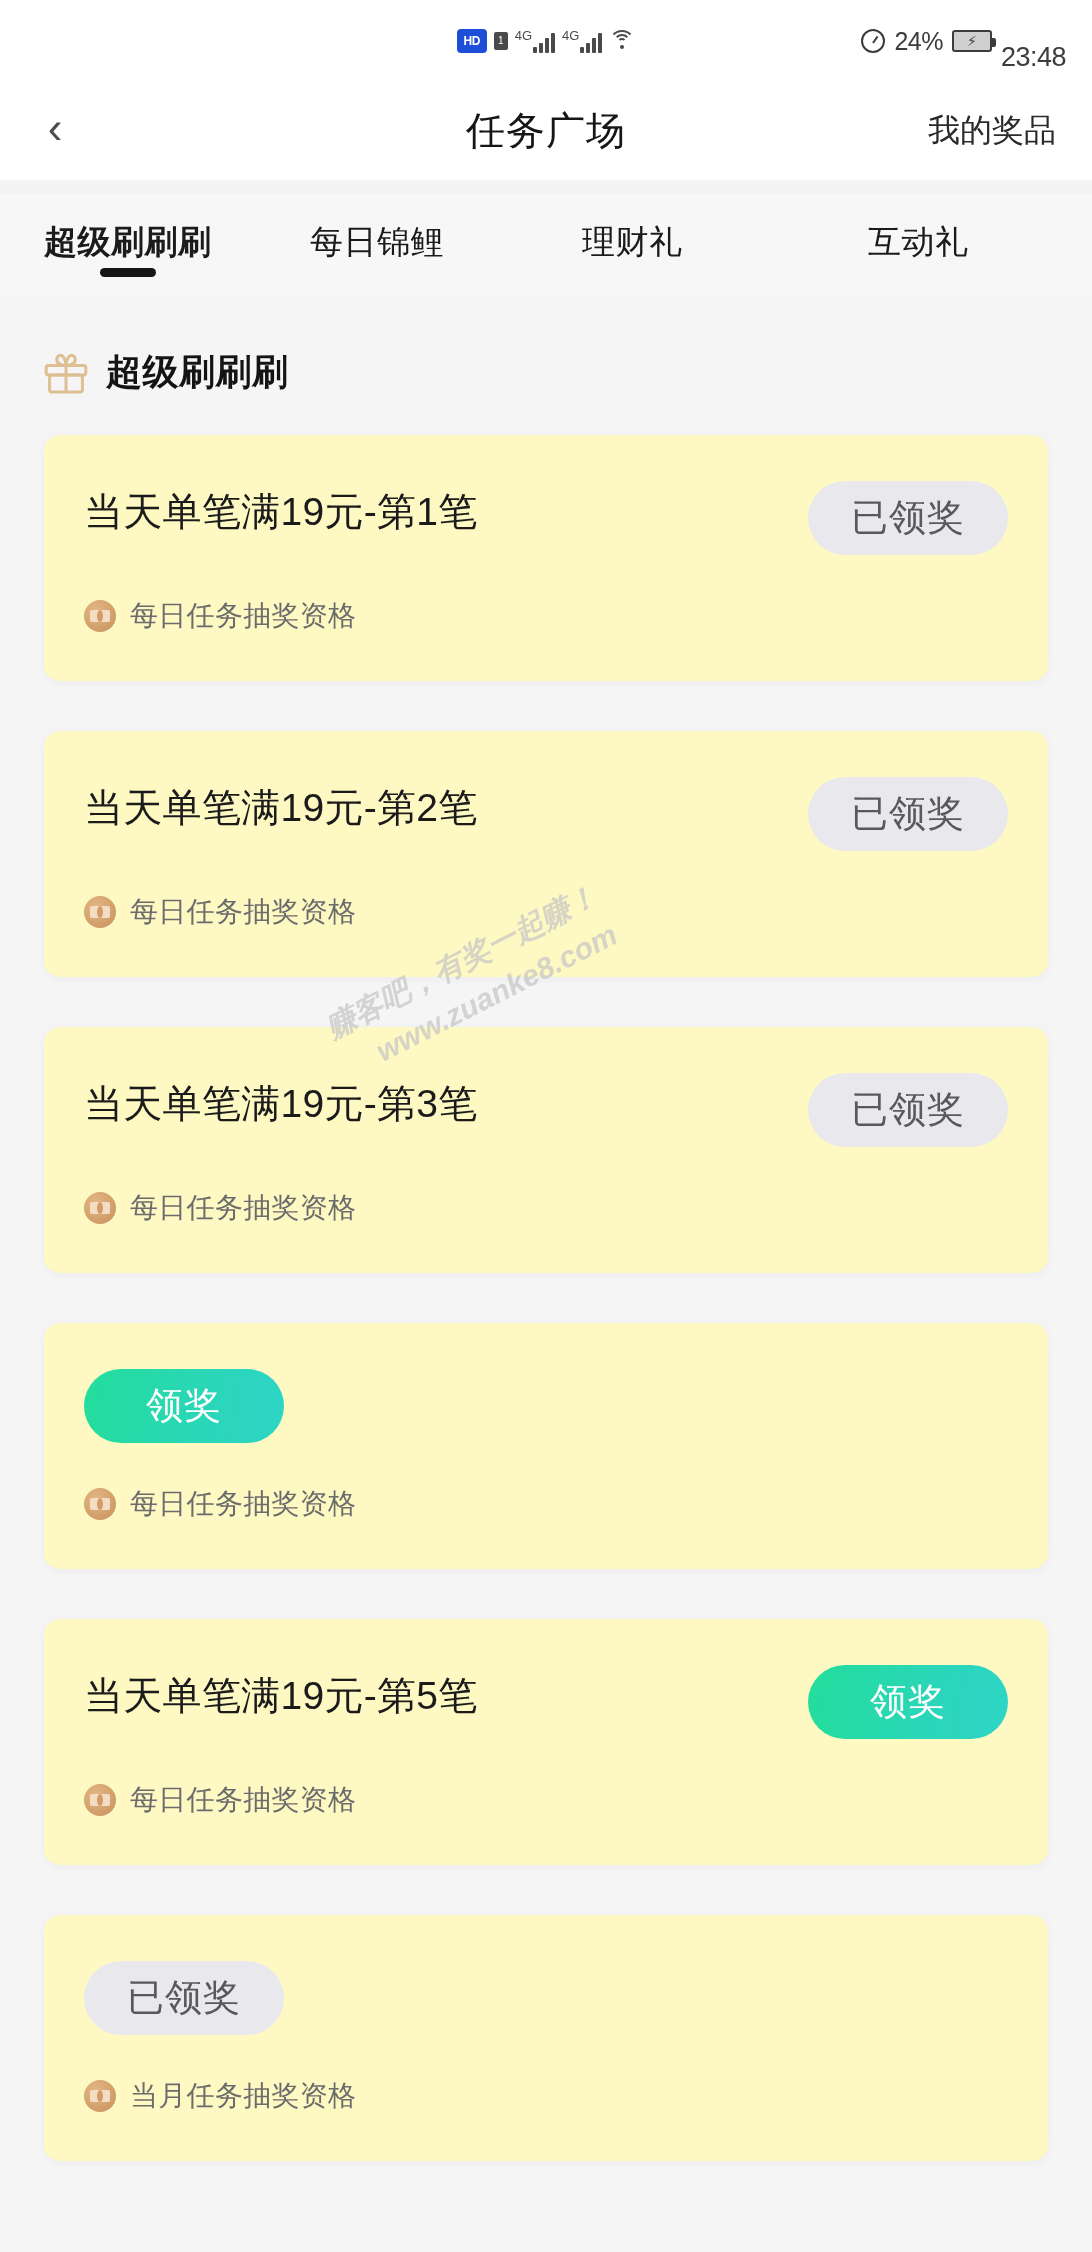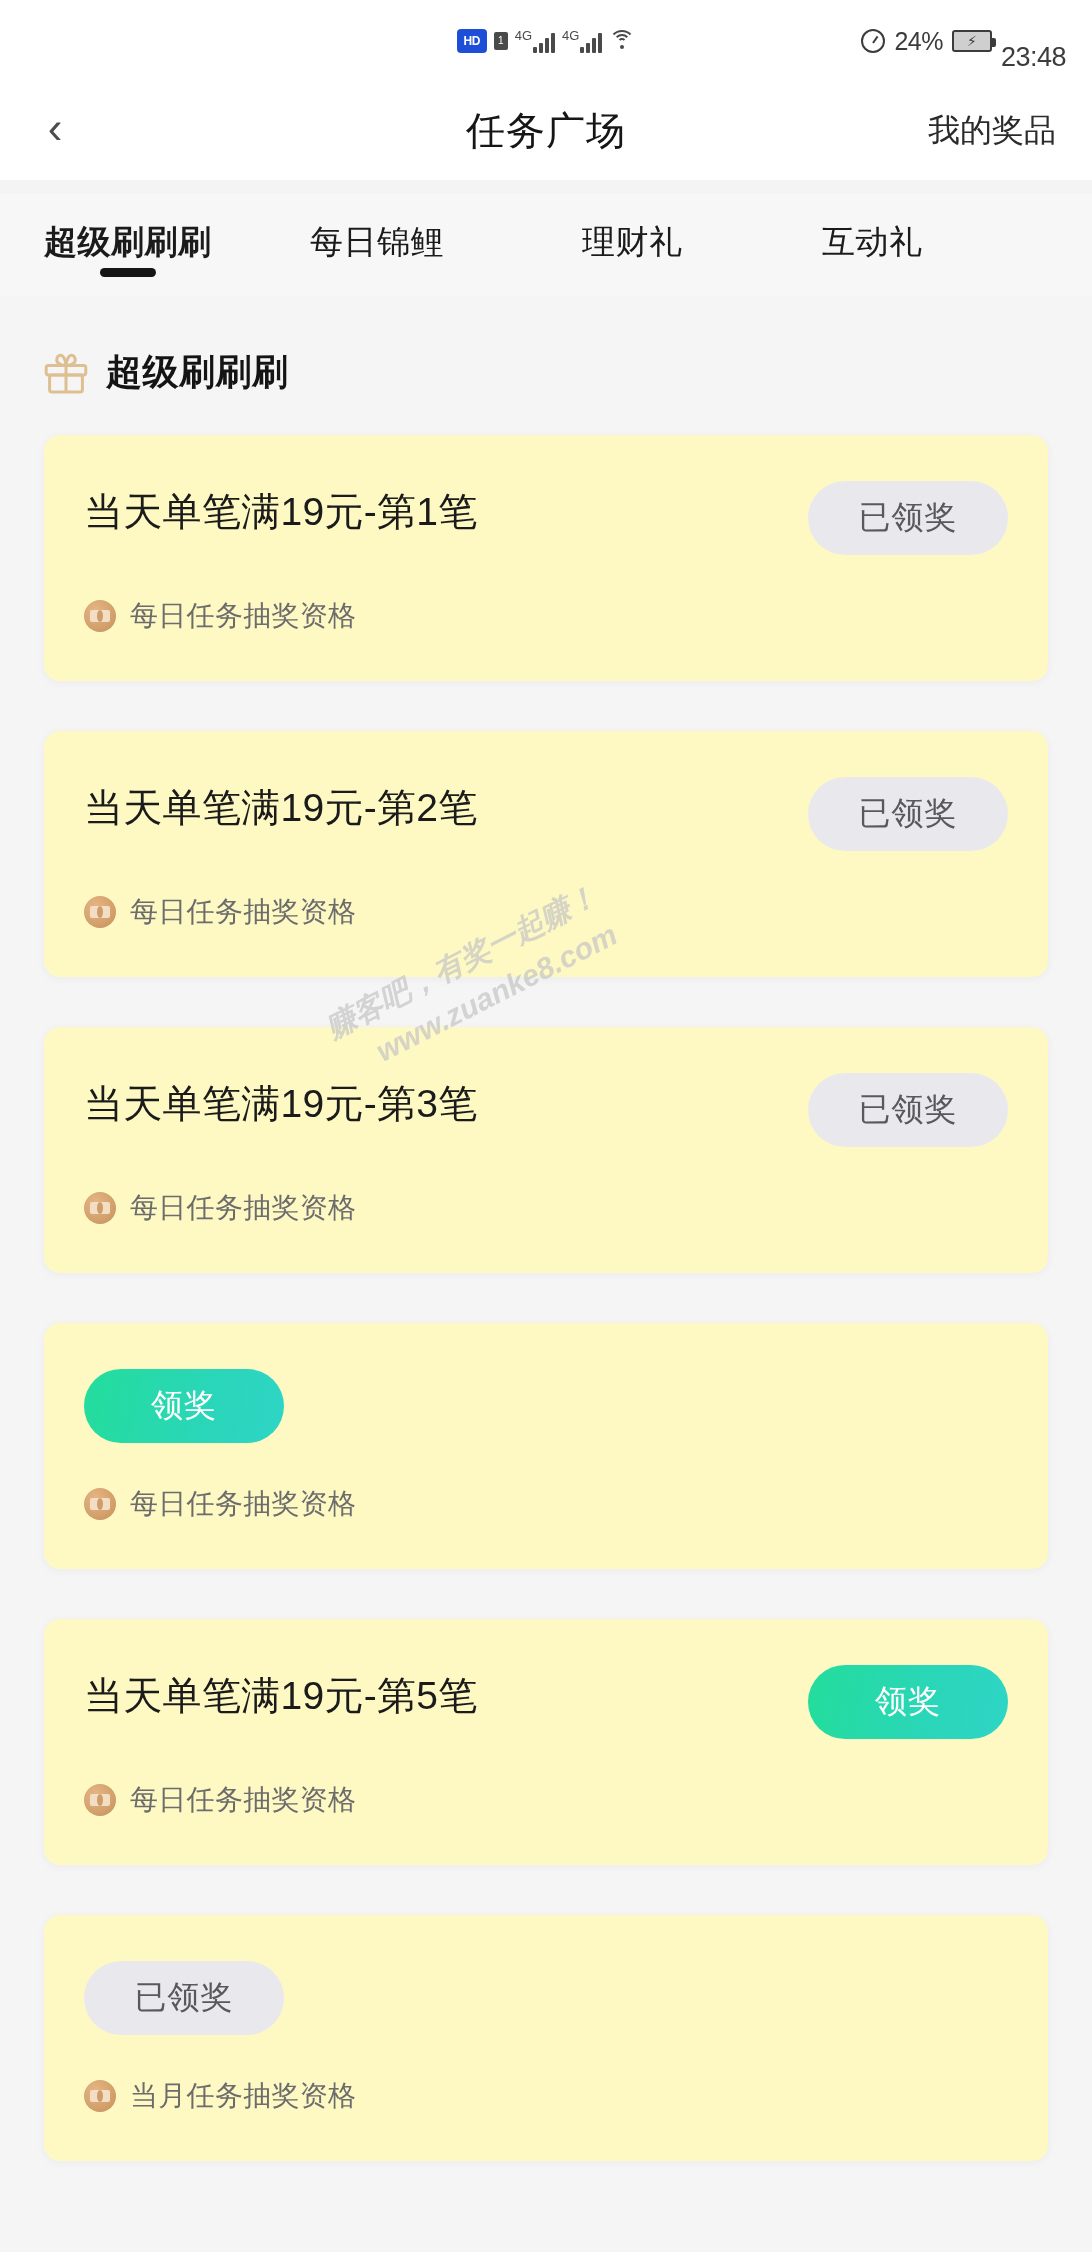--- a/index.html
+++ b/index.html
@@ -143,21 +143,21 @@
   }
   .card-row { display:flex; align-items:flex-start; justify-content:space-between; }
   .card-title {
     font-size:39px; color:#1b1b1b; letter-spacing:0.3px; line-height:1.2;
     padding-top:8px;
   }
   .btn {
     flex:none;
     width:200px; height:74px; border-radius:37px;
     display:flex; align-items:center; justify-content:center;
-    font-size:32px; letter-spacing:1px;text-align:center;
+    font-size:37px; letter-spacing:1px;text-align:center;
   }
   .btn.claimed { background:#e9e9ed; color:#58585e; }
   .btn.active  {
     background:linear-gradient(100deg,#23dd9b 0%,#2ad6b8 60%,#2ed5c6 100%);
     color:#ffffff;
   }
   .card-sub { display:flex; align-items:center; gap:14px; margin-top:42px; }
   .coupon-dot {
     width:32px; height:32px; border-radius:50%; flex:none;
     background:radial-gradient(circle at 36% 32%, #e5b584 0%, #cf9d67 70%, #b9854e 100%);
@@ -242,21 +242,21 @@
     <div class="nav-title">任务广场</div>
     <div class="nav-action">我的奖品</div>
   </div>
 
   <div class="nav-sep"></div>
 
   <div class="tabbar" id="tabbar">
       <div class="tab active" style="position: absolute; left: 44px; top: 26px;"><span>超级刷刷刷</span><span class="ind"></span></div>
       <div class="tab" style="position: absolute; left: 310px; top: 26px;"><span>每日锦鲤</span></div>
       <div class="tab" style="position: absolute; left: 582px; top: 26px;"><span>理财礼</span></div>
-      <div class="tab" style="position: absolute; left: 822px; top: 26px;"><span>互动礼</span></div>
+      <div class="tab" style="position: absolute; left: 868px; top: 26px;"><span>互动礼</span></div>
     </div>
 
   <div class="content">
 
     <div class="section-head">
       <span class="gift-icon">
         <svg width="44" height="42" viewBox="0 0 44 42" fill="none" xmlns="http://www.w3.org/2000/svg">
           <rect x="2.2" y="13.5" width="39.6" height="9.5" rx="2.2" stroke="#ddbf92" stroke-width="3"></rect>
           <rect x="5.6" y="23" width="32.8" height="17" rx="2.2" stroke="#ddbf92" stroke-width="3"></rect>
           <line x1="22" y1="13.5" x2="22" y2="40" stroke="#ddbf92" stroke-width="3"></line>

